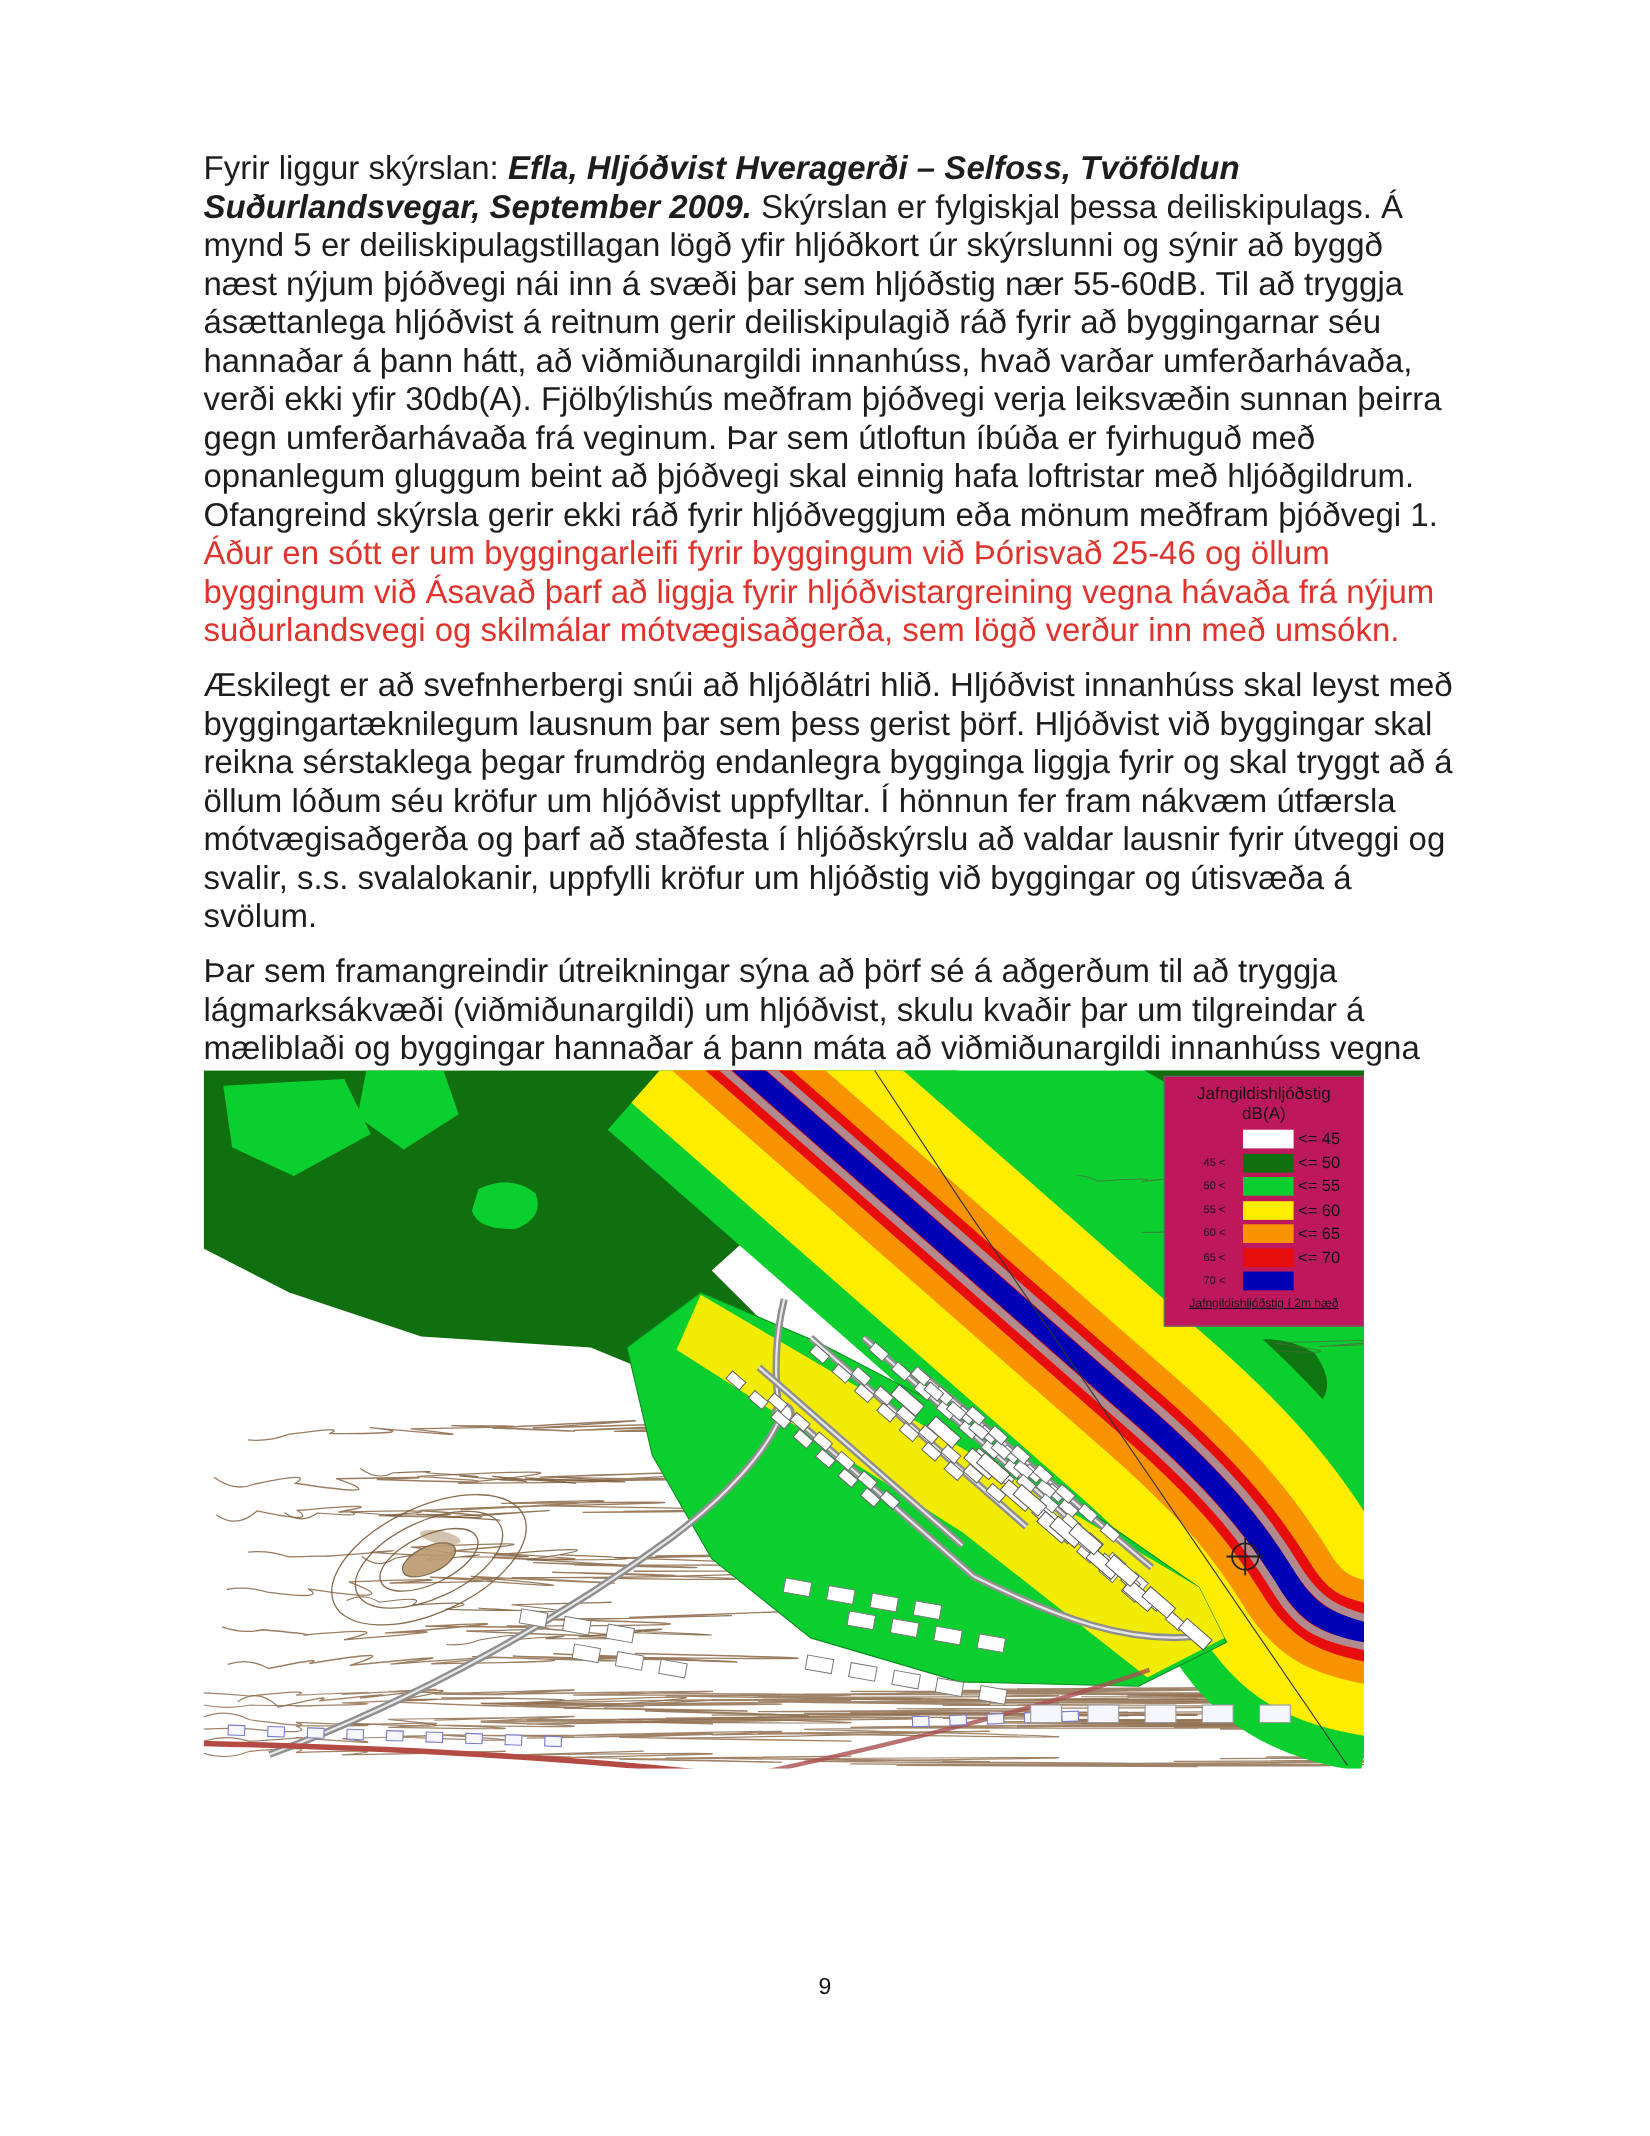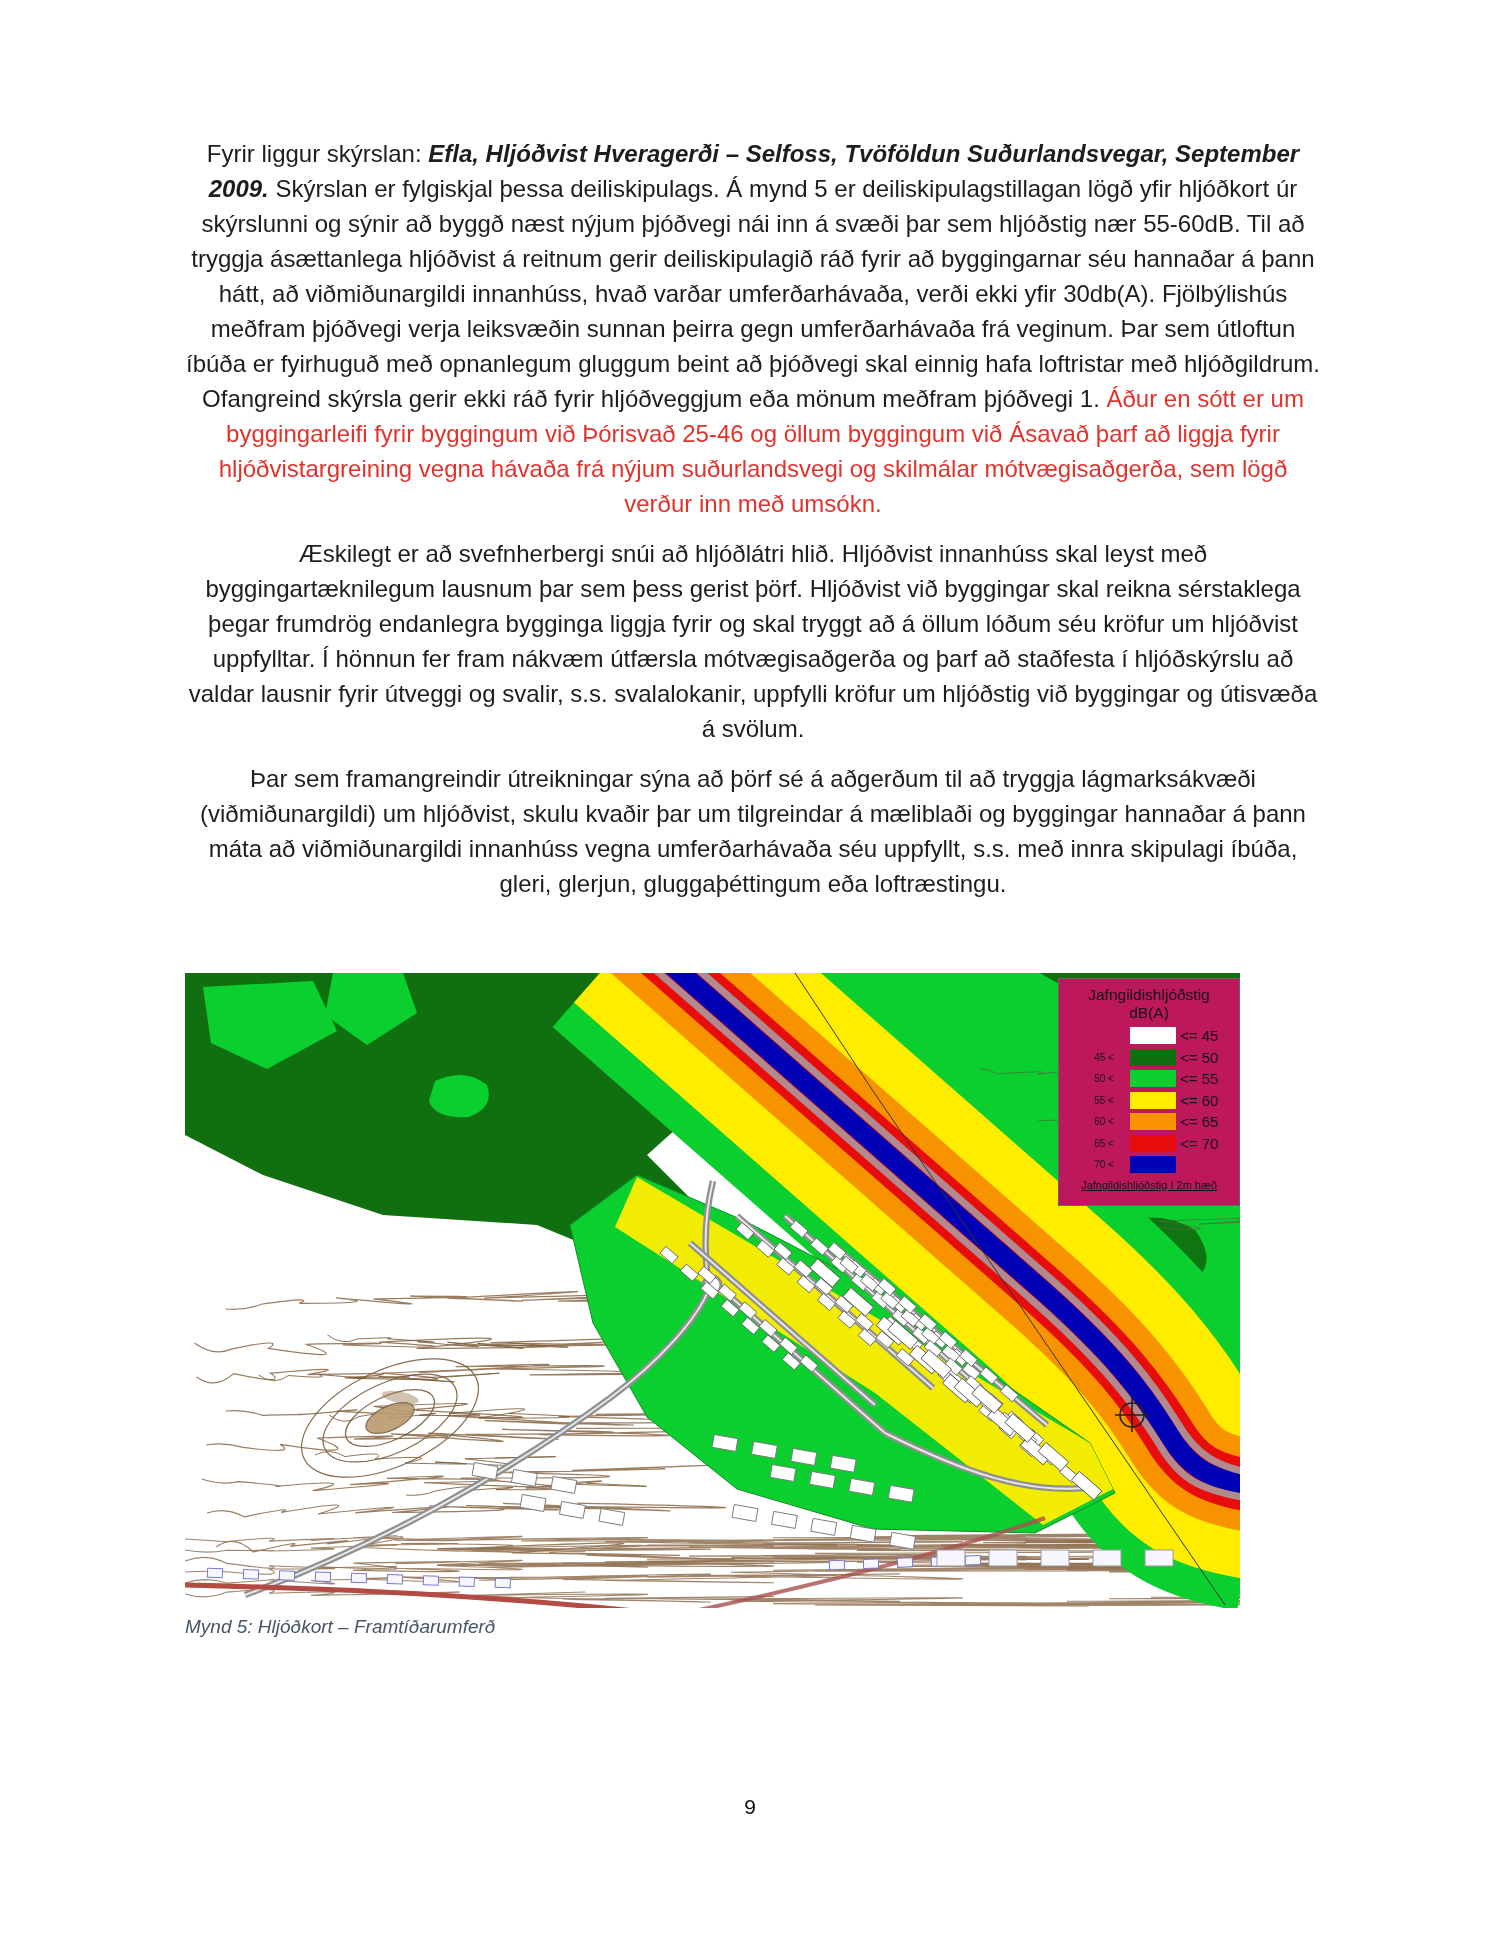--- a/index.html
+++ b/index.html
@@ -2,21 +2,21 @@
 <html><head>
 <meta charset="utf-8">
 <style>
   html,body{margin:0;padding:0;background:#888;}
   .page{
     position:relative;width:1500px;height:1942px;background:#ffffff;
     font-family:"Liberation Sans","DejaVu Sans",sans-serif;overflow:hidden;
   }
   .content{
     position:absolute;left:185px;top:136px;width:1136px;
-    font-size:24px;line-height:35px;color:#1d1d1d;text-align:center;
+    font-size:30px;line-height:35px;color:#1d1d1d;text-align:left;
   }
   .content p{margin:0 0 15px 0;}
   .report-title{font-weight:bold;font-style:italic;}
   .red-text{color:#e0332c;}
   .figure{position:absolute;left:185px;top:973px;width:1055px;}
   .map-wrap{position:relative;width:1055px;height:635px;overflow:hidden;}
   .map-wrap svg{display:block;}
   .legend{
     position:absolute;top:5px;right:0;width:182px;height:228px;
     background:#be185d;border:1px solid #666;box-sizing:border-box;
@@ -313,17 +313,16 @@
             </div>
           <div class="legend-row">
               <span class="legend-left">70 &lt;</span>
               <span class="legend-swatch" style="background-color: rgb(0, 0, 180);"></span>
               <span class="legend-right"></span>
             </div>
         </div>
         <div class="legend-footer">Jafngildishljóðstig í 2m hæð</div>
       </div>
     </div>
-    <div class="caption">Mynd 5: Hljóðkort – Framtíðarumferð</div>
   </div>
 
   <div class="page-number">9</div>
 </div>
 
 </body></html>

